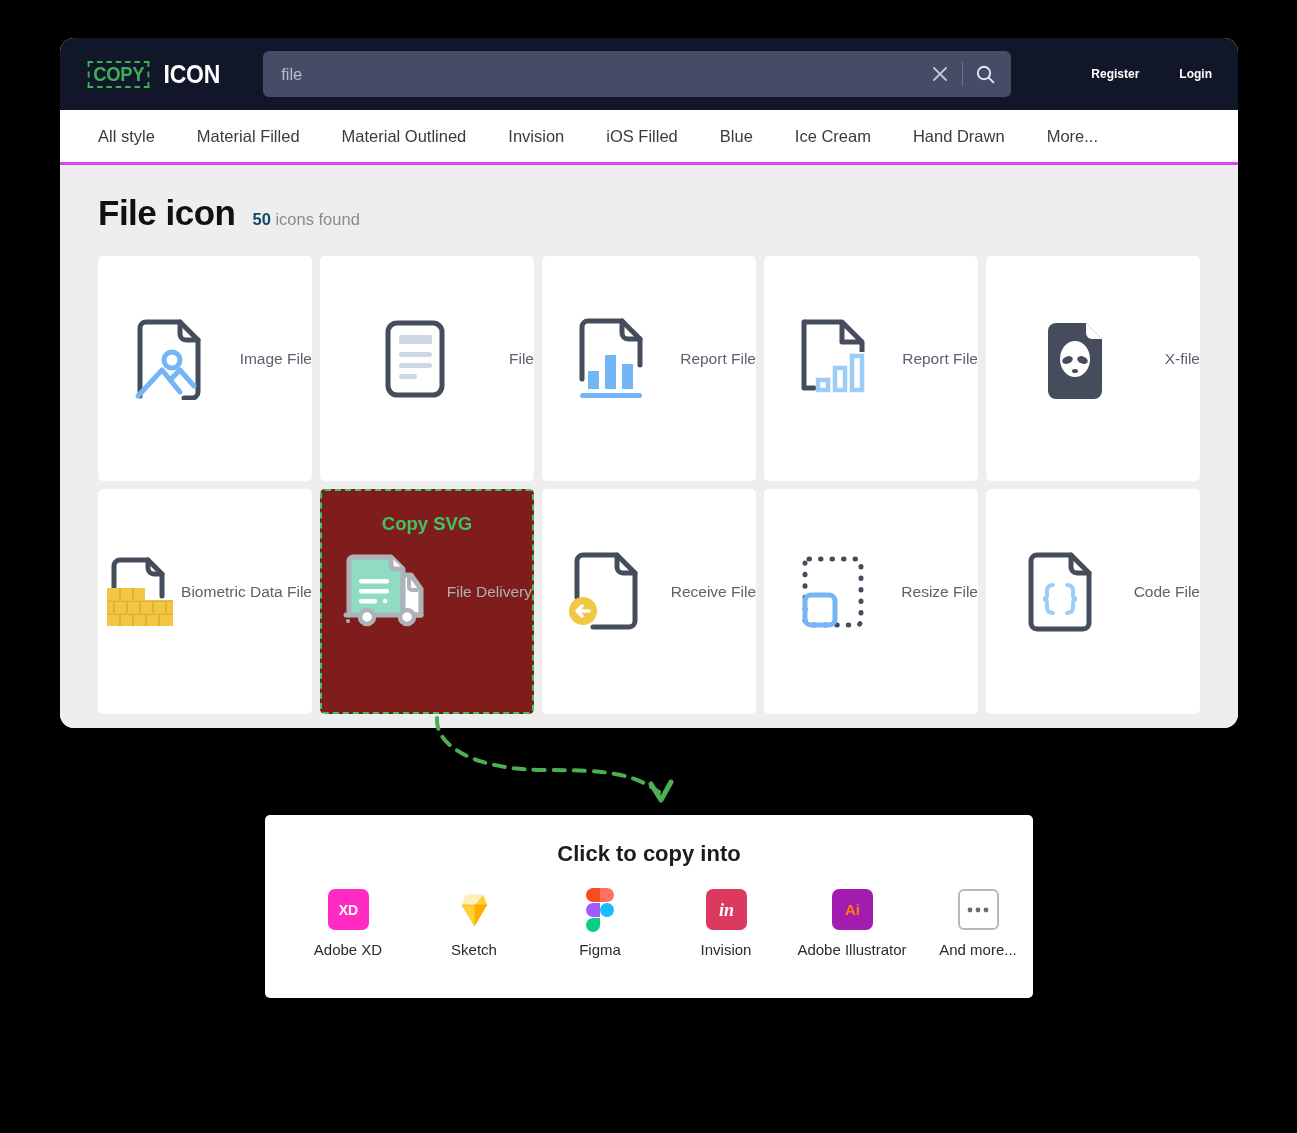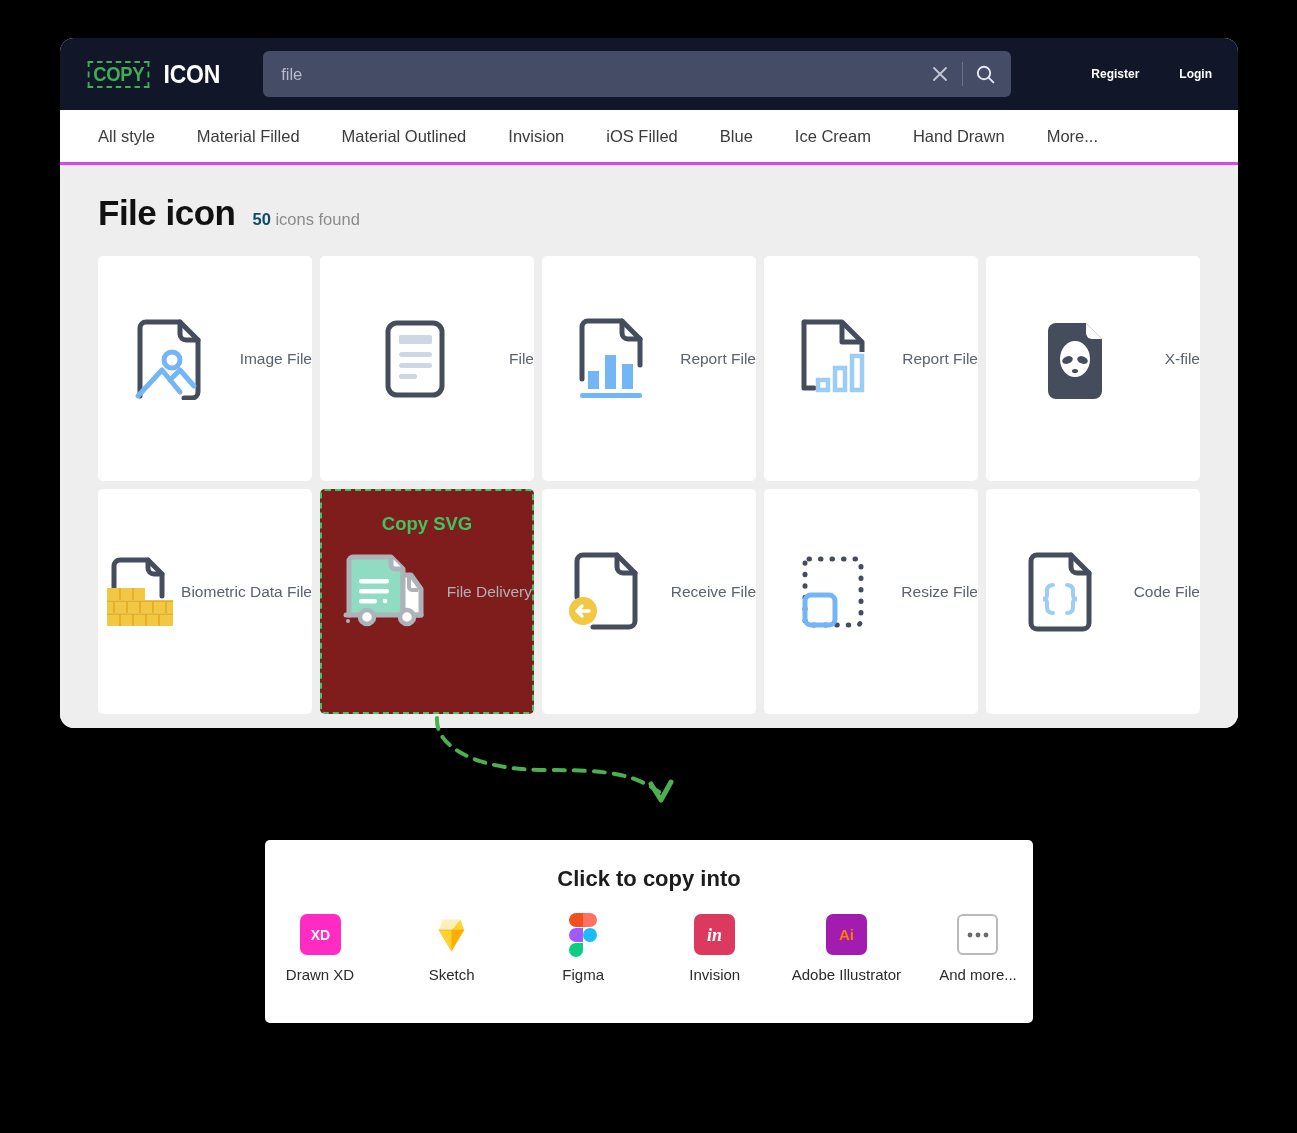--- a/index.html
+++ b/index.html
@@ -163,36 +163,36 @@
     font-size: 18.5px;
     font-weight: bold;
   }
 
   
   .arrow { position: absolute; left: 415px; top: 712px; pointer-events: none; }
 
   
   .tooltip {
     position: absolute;
-    left: 265px; top: 840px;
+    left: 265px; top: 815px;
     width: 768px; height: 183px;
     background: #ffffff;
     border-radius: 5px;
     padding-top: 26px;
   }
   .tooltip h3 {
     text-align: center;
     font-size: 22px;
     font-weight: bold;
     color: #1c1c1c;
     margin-bottom: 22px;
   }
   .apps {
     display: flex;
-    justify-content: space-between;
+    justify-content: flex-end;
     gap: 16px;
   }
   .app {
     width: 110px;
     display: flex;
     flex-direction: column;
     align-items: center;
     gap: 11px;
     cursor: pointer;
   }
@@ -418,21 +418,21 @@
   <div class="tooltip">
     <h3>Click to copy into</h3>
     <div class="apps">
 
       <div class="app">
         <div class="app-box" style="background:#FF2BC2;">
           <svg width="41" height="41" viewBox="0 0 41 41">
             <text x="20.5" y="26" text-anchor="middle" fill="#ffffff" font-size="14" font-family="Liberation Sans, sans-serif" font-weight="bold">XD</text>
           </svg>
         </div>
-        <div class="lbl">Drawn XD</div>
+        <div class="lbl">Adobe XD</div>
       </div>
 
       <div class="app">
         <div class="app-box">
           <svg width="42" height="38" viewBox="0 0 42 38">
             <path d="M8 14 L21 36 L34 14 Z" fill="#FDAD00"></path>
             <path d="M8 14 L21 36 L21 14 Z" fill="#FDD231"></path>
             <path d="M8 14 L12 3 L21 14 Z" fill="#FEEEB7"></path>
             <path d="M34 14 L30 3 L21 14 Z" fill="#FDD231"></path>
             <path d="M12 3 L30 3 L21 14 Z" fill="#FEEEB7"></path>

